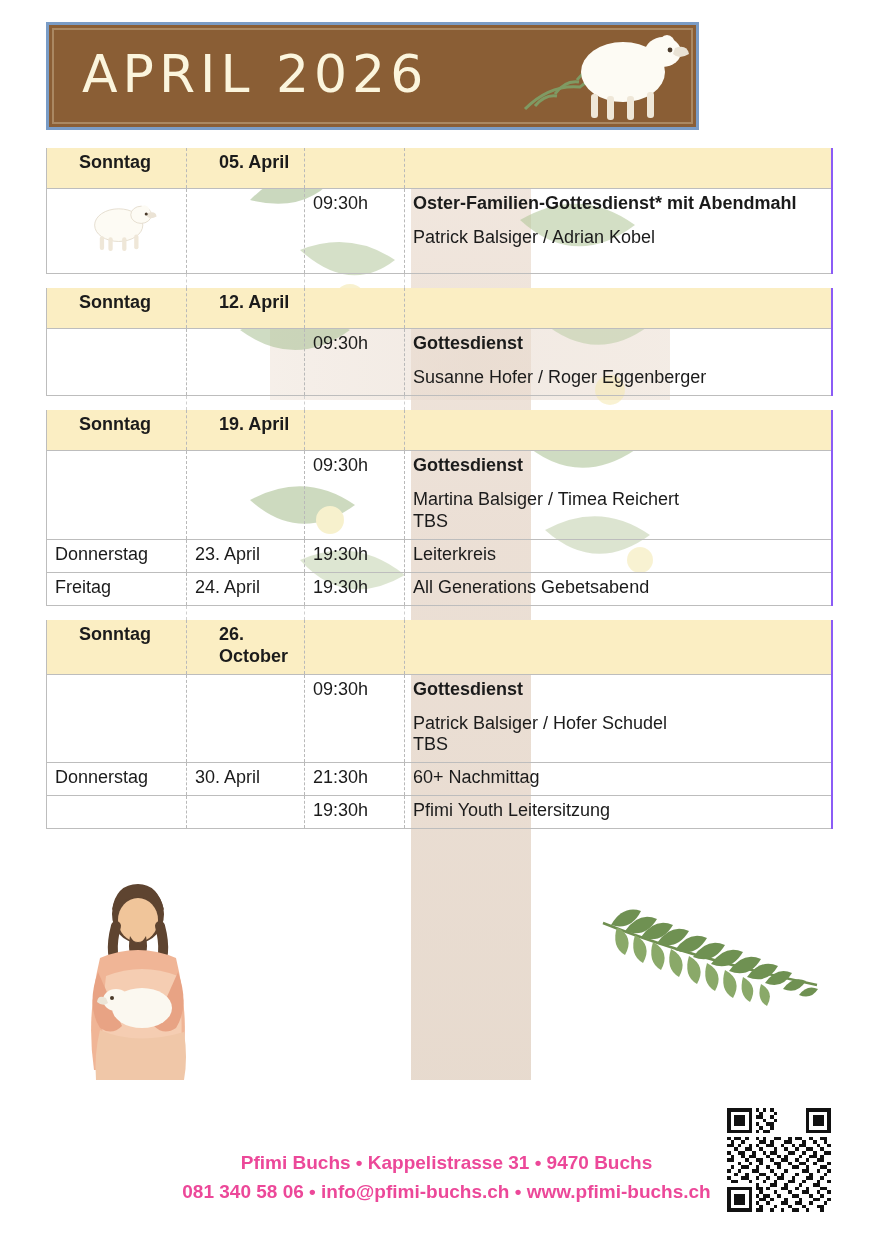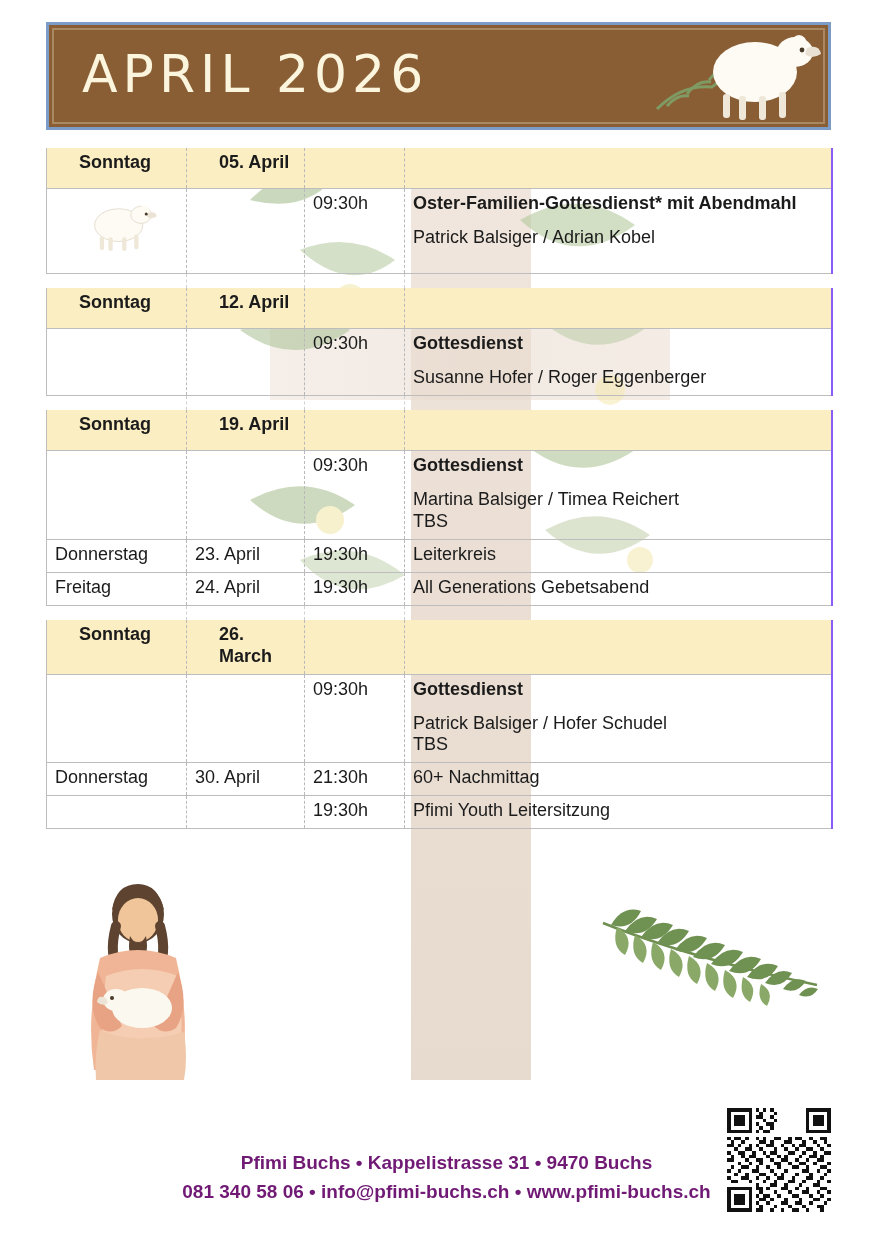--- a/index.html
+++ b/index.html
@@ -39,21 +39,21 @@
     height: 100px;
     background: linear-gradient(90deg,#eee2d7 0%, #e7d9cd 50%, #eadccf 100%);
     opacity: .55;
   }
 
   
   .header-wrap {
     position: absolute;
     left: 46px;
     top: 22px;
-    width: 785px;
+    width: 653px;
     height: 108px;
     z-index: 3;
   }
   .header-band {
     position: absolute;
     inset: 0;
     background: #8a5e35;
     border: 3px solid #7a9cc6;
     box-sizing: border-box;
   }
@@ -176,21 +176,21 @@
     position: absolute;
     left: 0;
     right: 0;
     bottom: 34px;
     text-align: center;
     z-index: 3;
   }
   .footer div {
     font-size: 19px;
     font-weight: bold;
-    color: #701a75;
+    color: #ec4899;
     line-height: 1.5;
     padding-left: 16px;
   }
 </style>
 </head>
 <body>
 
 <div class="bg-layer">
   <div class="cross"></div>
   <div class="cross-arm"></div>
@@ -337,21 +337,21 @@
 
     <tr class="spacer">
       <td class="dash"></td>
           <td class="dash"></td>
       <td class="dash"></td>
           <td></td>
     </tr>
 
     <tr class="row sunday">
       <td>Sonntag</td>
-      <td>26. March</td>
+      <td>26. October</td>
       <td></td>
       <td class="last"></td>
     </tr>
     <tr class="row">
       <td class="tall"></td>
       <td></td>
       <td>09:30h</td>
       <td class="last">
         <div class="evt-title">Gottesdienst</div>
         <div class="evt-sub" style="white-space:pre-line">Patrick Balsiger / Hofer Schudel

